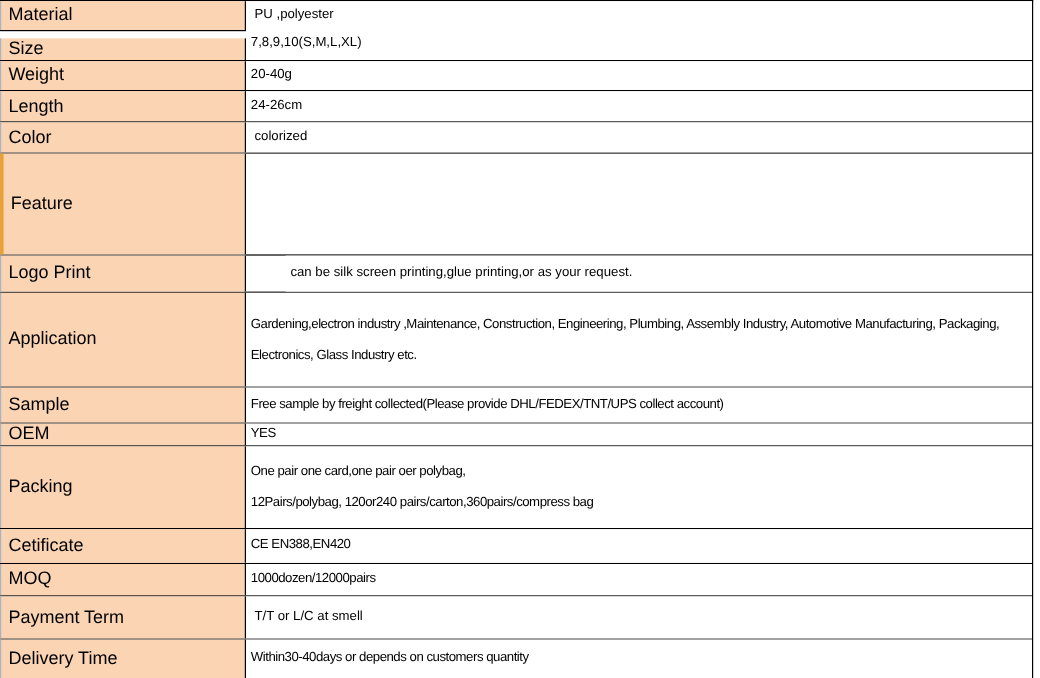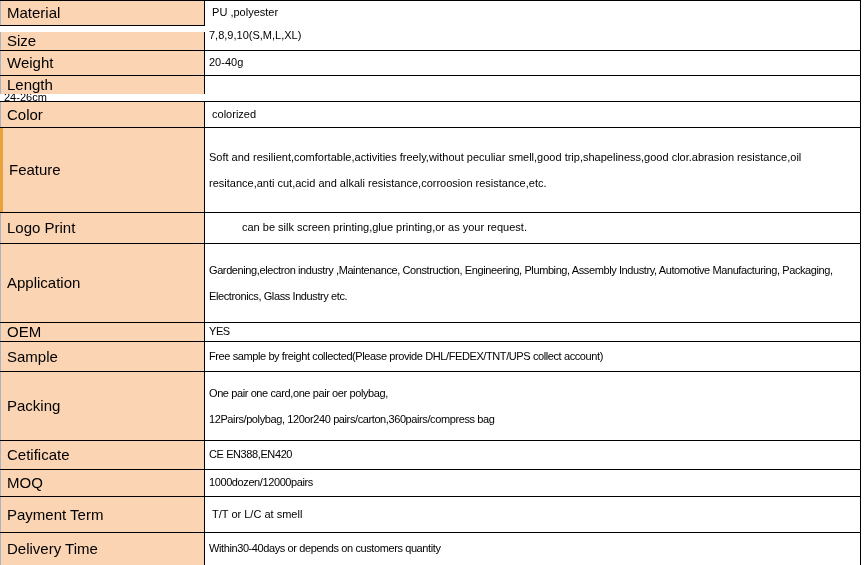--- a/index.html
+++ b/index.html
@@ -90,74 +90,71 @@
         </div>
       </div>
       <div class="spec-row" style="height: 25px; justify-content: space-between;">
         <div class="label-cell">
           <span>Weight</span>
         </div>
         <div class="value-cell">
           <span class="value-text">20-40g</span>
         </div>
       </div>
-      <div class="spec-row" style="height: 26px; flex-direction: column;">
+      <div class="spec-row" style="height: 26px;">
         <div class="label-cell">
           <span>Length</span>
         </div>
         <div class="value-cell">
           <span class="value-text">24-26cm</span>
         </div>
       </div>
       <div class="spec-row" style="height: 26px;">
         <div class="label-cell">
           <span>Color</span>
         </div>
         <div class="value-cell">
           <span class="value-text"> colorized</span>
         </div>
       </div>
       <div class="spec-row" style="height: 85px;">
         <div class="label-cell feature-accent">
           <span>Feature</span>
         </div>
-        <div class="value-cell" style="line-height: 26px;">
-          <span class="value-text">Soft and resilient,comfortable,activities freely,without peculiar smell,good trip,shapeliness,good clor.abrasion resistance,oil resitance,anti cut,acid and alkali resistance,corroosion resistance,etc.</span>
-        </div>
       </div>
       <div class="spec-row" style="height: 31px; gap: 33px;">
         <div class="label-cell">
           <span>Logo Print</span>
         </div>
         <div class="value-cell">
           <span class="value-text">can be silk screen printing,glue printing,or as your request.</span>
         </div>
       </div>
       <div class="spec-row" style="height: 79px;">
         <div class="label-cell">
           <span>Application</span>
         </div>
         <div class="value-cell condensed" style="line-height: 26px;">
           <span class="value-text">Gardening,electron industry ,Maintenance, Construction, Engineering, Plumbing, Assembly Industry, Automotive Manufacturing, Packaging, Electronics, Glass Industry etc.</span>
         </div>
       </div>
+      <div class="spec-row" style="height: 30px;">
+        <div class="label-cell">
+          <span>Sample</span>
+        </div>
+        <div class="value-cell condensed">
+          <span class="value-text">Free sample by freight collected(Please provide DHL/FEDEX/TNT/UPS collect account)</span>
+        </div>
+      </div>
       <div class="spec-row" style="height: 19px;">
         <div class="label-cell">
           <span>OEM</span>
         </div>
         <div class="value-cell condensed">
           <span class="value-text">YES</span>
-        </div>
-      </div>
-      <div class="spec-row" style="height: 30px;">
-        <div class="label-cell">
-          <span>Sample</span>
-        </div>
-        <div class="value-cell condensed">
-          <span class="value-text">Free sample by freight collected(Please provide DHL/FEDEX/TNT/UPS collect account)</span>
         </div>
       </div>
       <div class="spec-row" style="height: 69px;">
         <div class="label-cell">
           <span>Packing</span>
         </div>
         <div class="value-cell condensed" style="line-height: 26px;">
           <span class="value-text">One pair one card,one pair oer polybag,
 12Pairs/polybag, 120or240 pairs/carton,360pairs/compress bag</span>
         </div>

